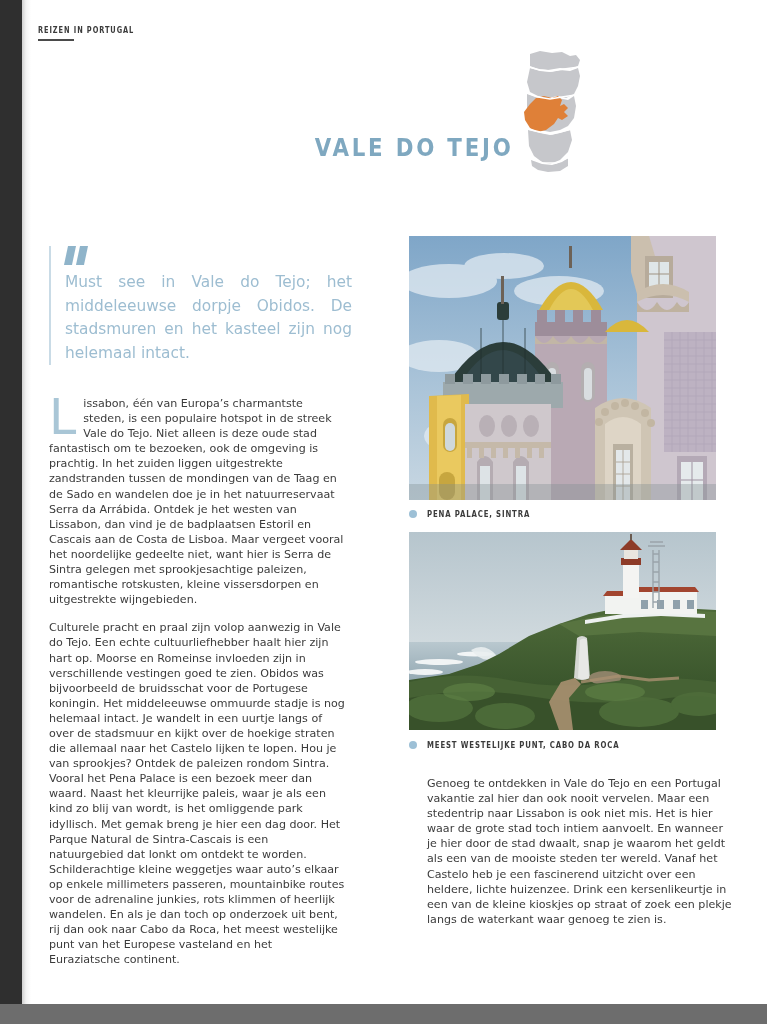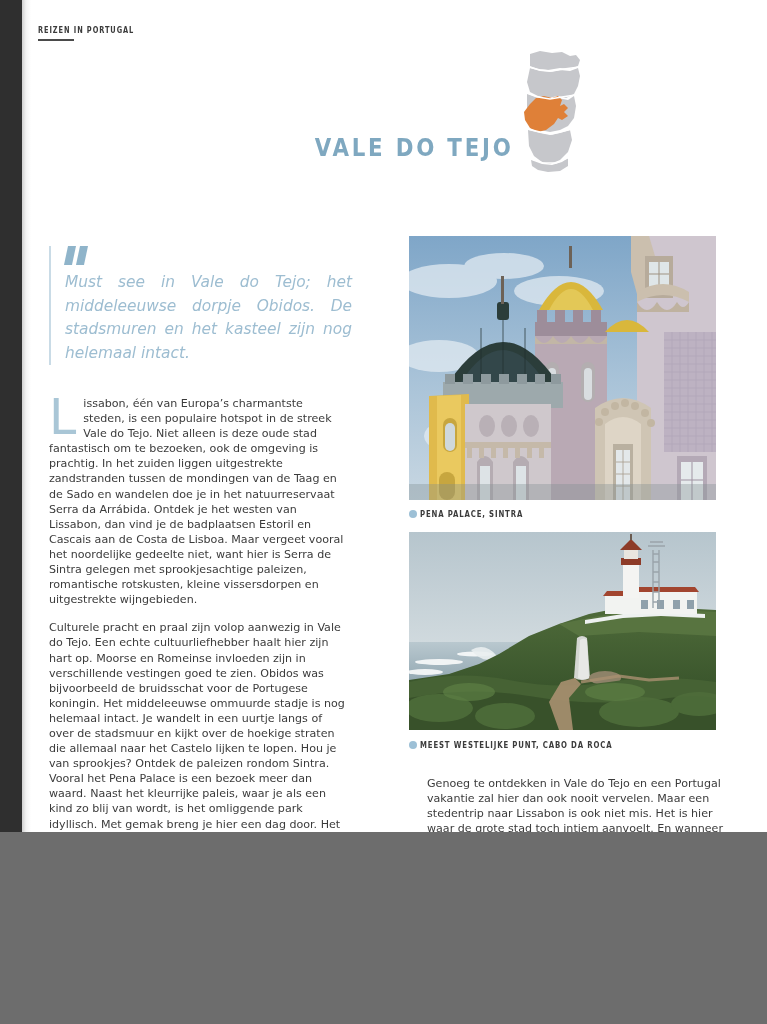--- a/index.html
+++ b/index.html
@@ -7,21 +7,21 @@
     padding: 0;
     background: #6d6d6d;
   }
   body {
     font-family: "DejaVu Sans", sans-serif;
   }
 
   #page {
     position: relative;
     width: 767px;
-    height: 832px;
+    height: 1004px;
     background: #ffffff;
     overflow: hidden;
   }
 
   
   .binding-edge {
     position: absolute;
     left: 0; top: 0;
     width: 22px; height: 1024px;
     background: #2f2f2f;
@@ -104,21 +104,20 @@
     top: 0;
     width: 8px;
     height: 19px;
     background: #8fb4ca;
     transform: skewX(-12deg);
   }
   .pullquote .qmark span.q1 { left: 1px; }
   .pullquote .qmark span.q2 { left: 13px; }
   .pullquote .qtext {
     font-family: "DejaVu Sans", sans-serif;
-    font-style: italic;
     font-size: 15.4px;
     line-height: 23.5px;
     color: #9dbdd1;
     text-align: justify;
     text-align-last: left;
   }
 
   
   .col-left {
     position: absolute;
@@ -161,21 +160,21 @@
   .photo svg { display: block; }
 
   #photo-pena  { left: 409px; top: 236px;  width: 307px; height: 264px; }
   #photo-roca  { left: 409px; top: 532px;  width: 307px; height: 198px; }
 
   
   .caption {
     position: absolute;
     display: flex;
     align-items: center;
-    gap: 3px;
+    gap: 10px;
   }
   #caption-pena { left: 409px; top: 509px; }
   #caption-roca { left: 409px; top: 740px; justify-content: flex-end; }
   .caption .dot {
     width: 8px; height: 8px;
     border-radius: 50%;
     background: #9dc0d6;
     flex: 0 0 auto;
   }
   .caption .cap-text {

